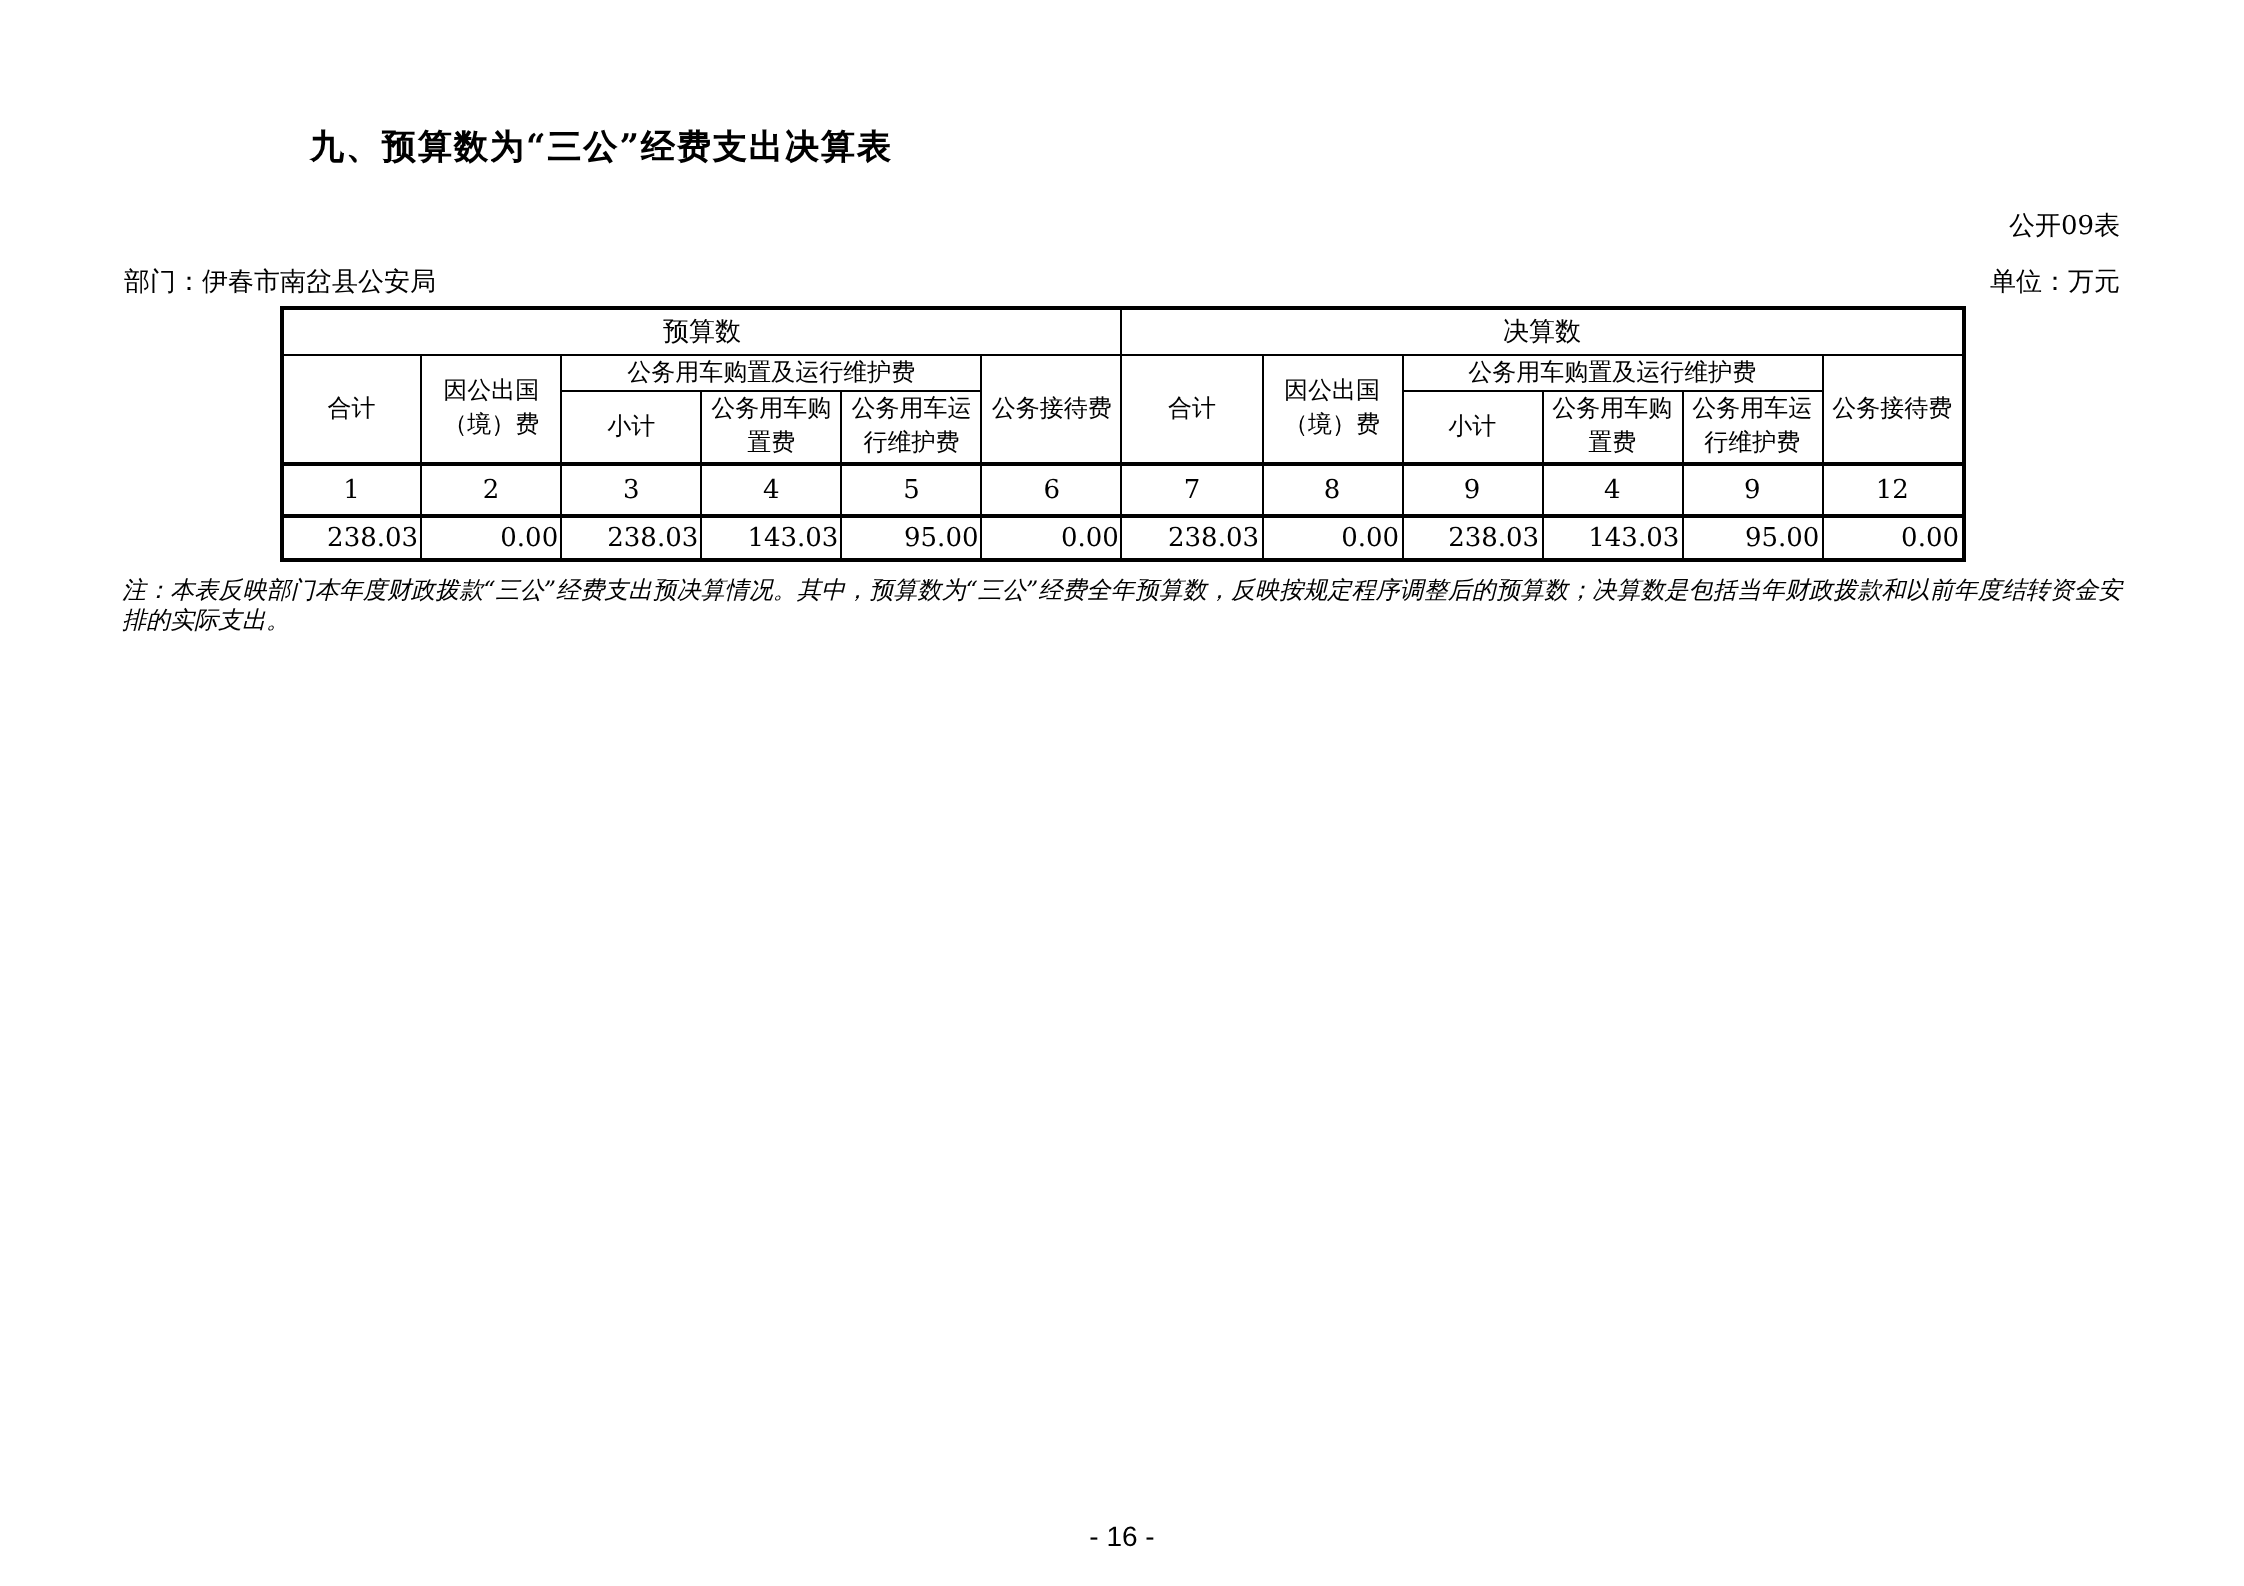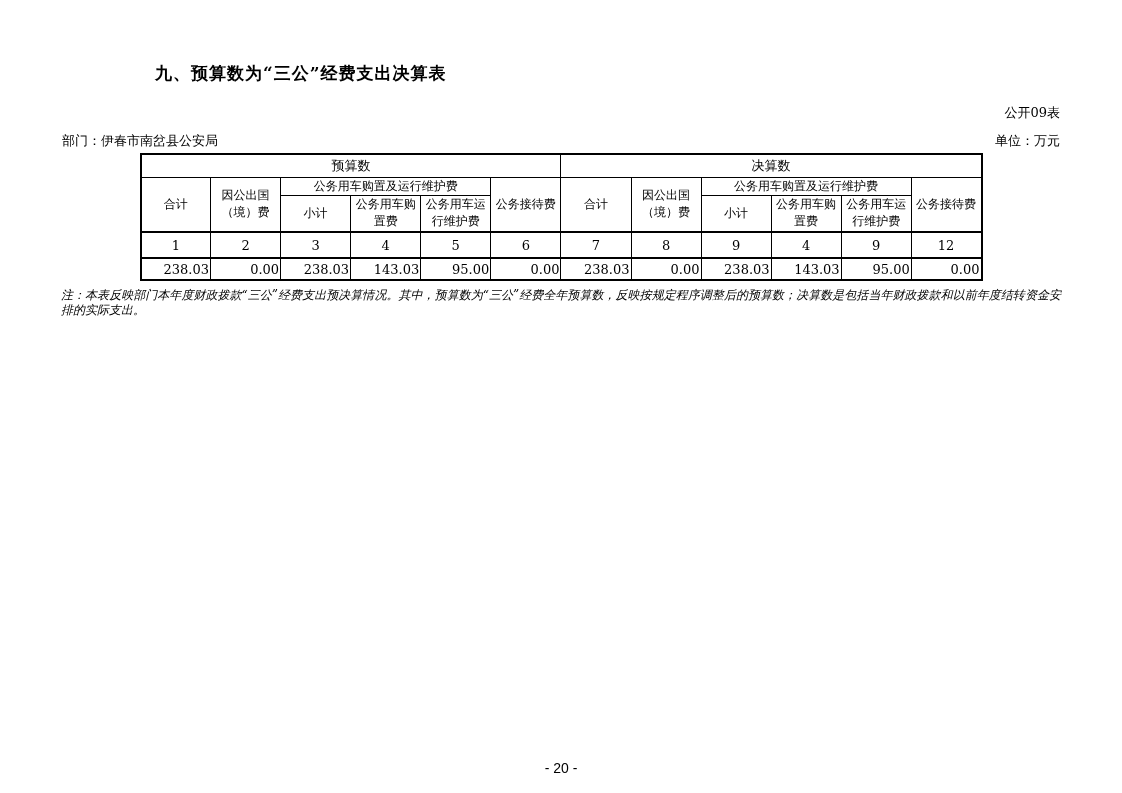--- a/index.html
+++ b/index.html
@@ -151,15 +151,15 @@
         <td>238.03</td>
         <td>143.03</td>
         <td>95.00</td>
         <td>0.00</td>
       </tr>
     </tbody>
   </table>
 
   <div class="note">注：本表反映部门本年度财政拨款“三公”经费支出预决算情况。其中，预算数为“三公”经费全年预算数，反映按规定程序调整后的预算数；决算数是包括当年财政拨款和以前年度结转资金安排的实际支出。</div>
 
-  <div class="page-number">- 20 -</div>
+  <div class="page-number">- 16 -</div>
 
 </div>
 
 </body></html>

